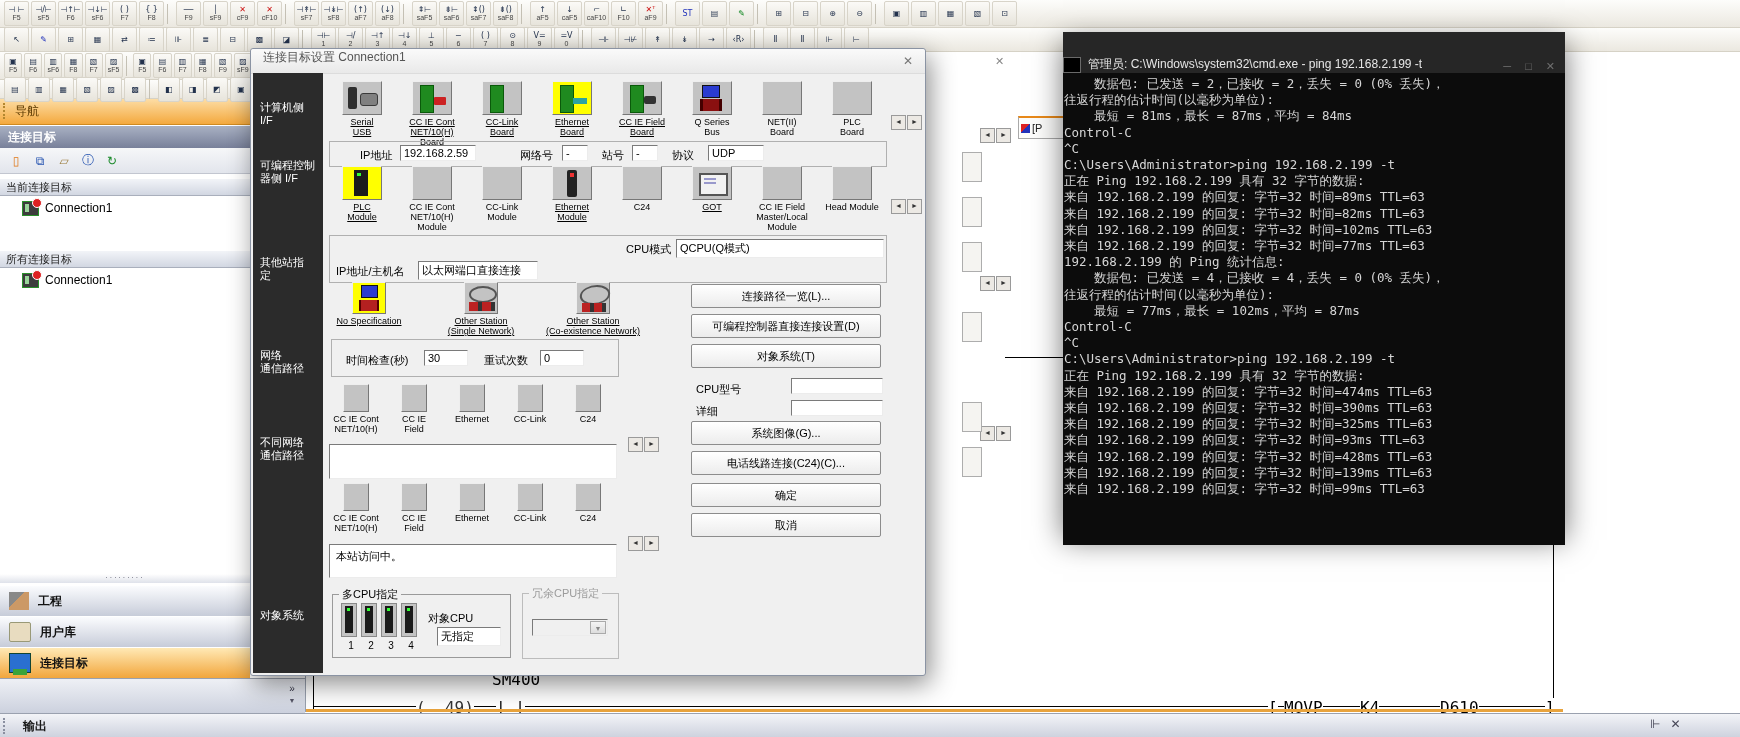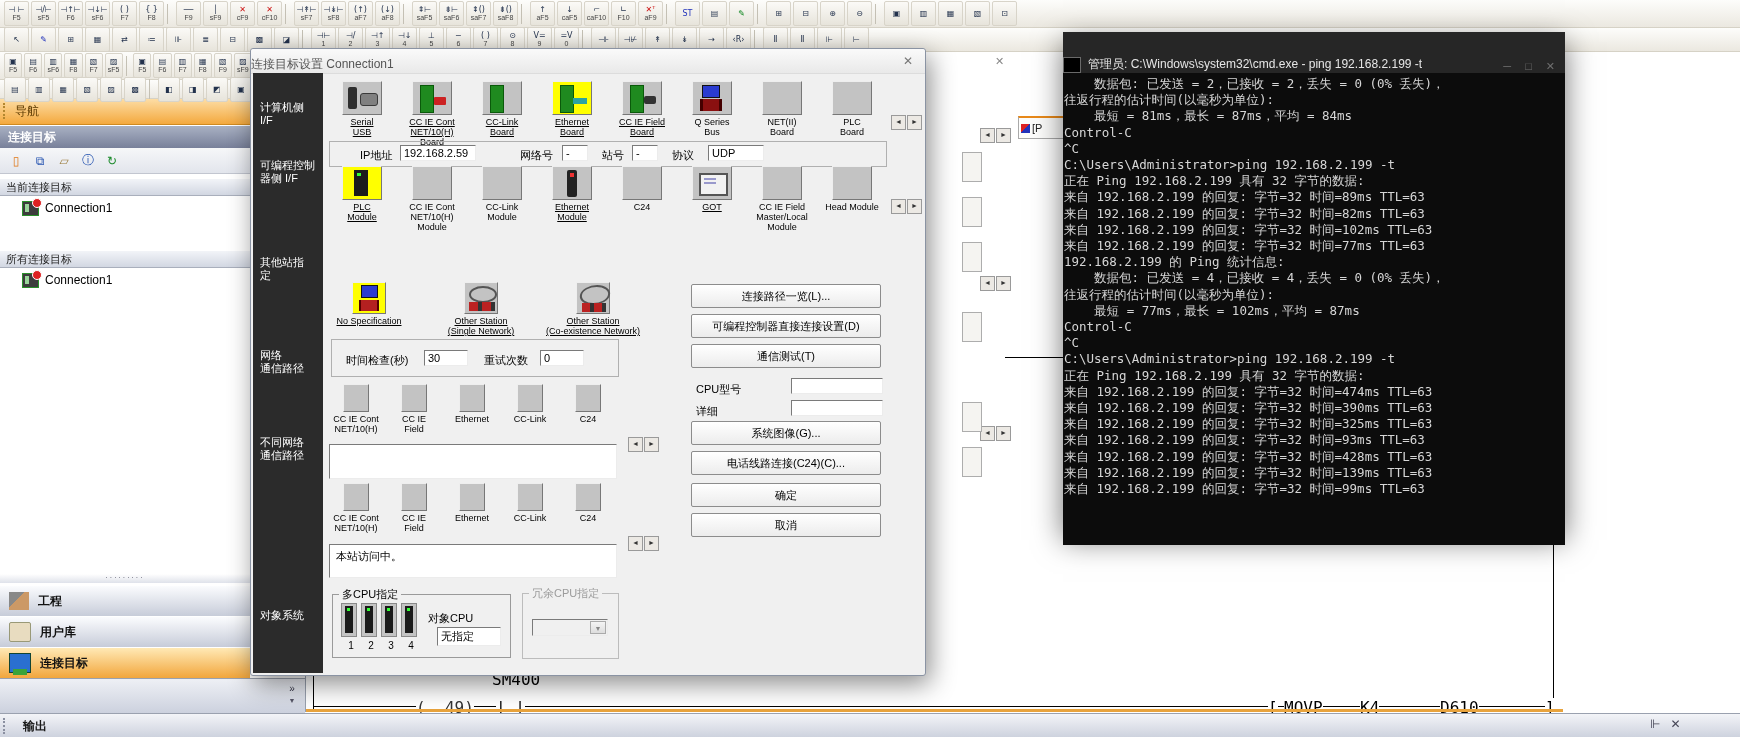--- a/index.html
+++ b/index.html
@@ -72,21 +72,21 @@
   #outbar{position:absolute;left:0;top:713px;width:1740px;height:24px;z-index:6;
           background:linear-gradient(#f3f4f8,#ccd1dd);border-top:1px solid #9aa1af;display:flex;align-items:center}
   #outbar .grip{border-left:2px dotted #8a8fa0}
   .out-label{font-weight:bold;font-size:12px;color:#1a1a1a;margin-left:8px}
   .out-icons{position:absolute;left:1650px;top:3px;display:flex;gap:10px;color:#445;font-size:12px}
 
   
   #dlg{position:absolute;left:250px;top:48px;width:676px;height:628px;background:#f0f0f0;
        border:1px solid #8a93a3;border-radius:3px;box-shadow:4px 8px 26px rgba(0,0,0,.45);z-index:10;box-sizing:border-box}
   .dlg-title{height:24px;background:linear-gradient(#fafafa,#e9e9e9);border-bottom:1px solid #dcdcdc;
-             border-radius:3px 3px 0 0;display:flex;align-items:flex-end;color:#555;font-size:12px;}
+             border-radius:3px 3px 0 0;display:flex;align-items:flex-start;color:#555;font-size:12px;padding-left:12px}
   .dlg-x{position:absolute;right:12px;top:5px;color:#777;font-size:12px;cursor:default}
   .dstrip{position:absolute;left:2px;top:24px;width:70px;height:600px;background:#2b2b2b}
   .slab{position:absolute;left:7px;color:#fff;font-size:11px;line-height:13px;white-space:pre-line}
   .devrow{position:absolute;display:flex}
   .dev{width:70px;display:flex;flex-direction:column;align-items:center}
   .icbox{width:40px;height:34px;background:#c3c3c3;border:1px solid;border-color:#eee #777 #777 #eee;position:relative;box-sizing:border-box}
   .dev.sel .icbox{background:#ffff00}
   .dlab{font-size:9px;line-height:10px;text-align:center;white-space:pre-line;margin-top:2px;color:#000}
   .dev.und .dlab{text-decoration:underline}
   .devrow.sm .dev{width:58px}
@@ -775,20 +775,26 @@
       <div class="dev">
       <span class="icbox ic-plain"></span>
       <span class="dlab">Head Module</span>
     </div>
     </div>
   <div class="spair" style="left:640px;top:150px">
     <span class="sarr">◄</span>
     <span class="sarr">►</span>
   </div>
 
+  <div class="etch" style="left:78px;top:186px;width:558px;height:48px">
+    <span class="flbl" style="left:296px;top:6px">CPU模式</span>
+    <span class="fld" style="left:346px;top:3px;width:208px">QCPU(Q模式)</span>
+    <span class="flbl" style="left:6px;top:28px">IP地址/主机名</span>
+    <span class="fld" style="left:88px;top:25px;width:120px">以太网端口直接连接</span>
+  </div>
 
   <div class="devrow" style="left:62px;top:233px">
 
   <div class="dev sel und" style="width:112px">
       <span class="icbox ic-pcyel" style="width:34px;height:32px"></span>
       <span class="dlab">No Specification</span>
     </div>
       <div class="dev und" style="width:112px">
       <span class="icbox ic-net1" style="width:34px;height:32px"></span>
       <span class="dlab">Other Station
@@ -892,21 +898,21 @@
   </div>
   <div class="grp dis" style="left:271px;top:544px;width:95px;height:64px">
     <span class="gt">冗余CPU指定</span>
     <span class="fld dis" style="left:9px;top:25px;width:76px;height:17px">
       <span class="combo-arrow">▼</span>
     </span>
   </div>
 
   <div class="btn" style="top:235px">连接路径一览(L)...</div>
   <div class="btn" style="top:265px">可编程控制器直接连接设置(D)</div>
-  <div class="btn" style="top:295px">通信测试(T)</div>
+  <div class="btn" style="top:295px">对象系统(T)</div>
   <span class="flbl" style="left:445px;top:333px">CPU型号</span>
   <span class="fld" style="left:540px;top:329px;width:92px;height:16px"></span>
   <span class="flbl" style="left:445px;top:355px">详细</span>
   <span class="fld" style="left:540px;top:351px;width:92px;height:16px"></span>
   <div class="btn" style="top:372px">系统图像(G)...</div>
   <div class="btn" style="top:402px">电话线路连接(C24)(C)...</div>
   <div class="btn" style="top:434px">确定</div>
   <div class="btn" style="top:464px">取消</div>
 </div>
 

